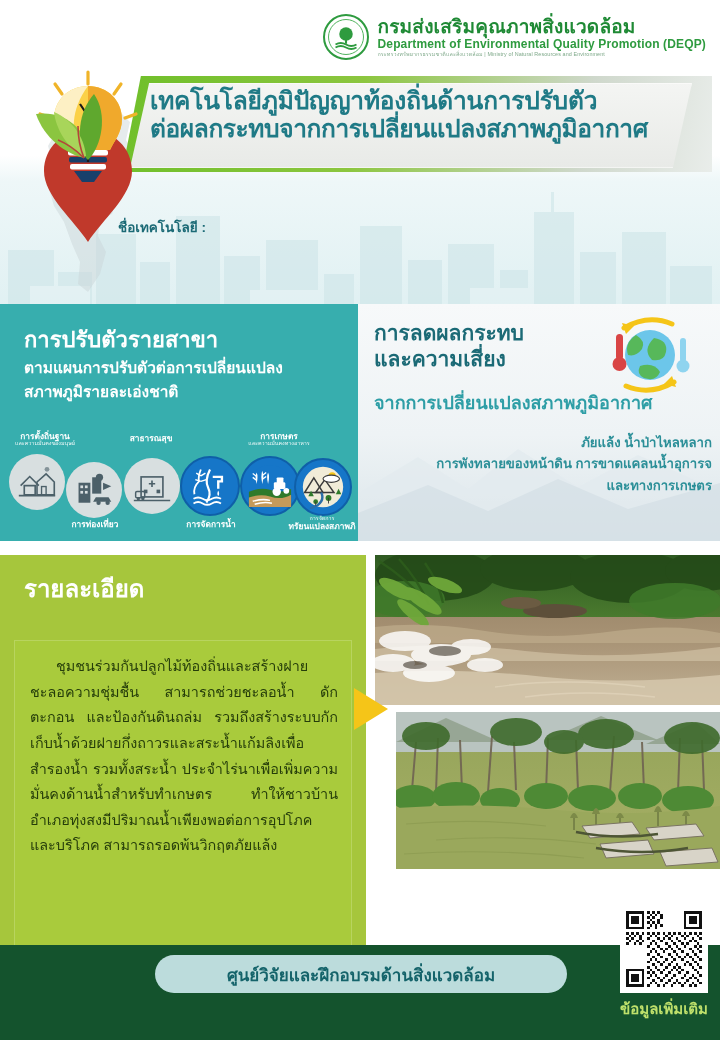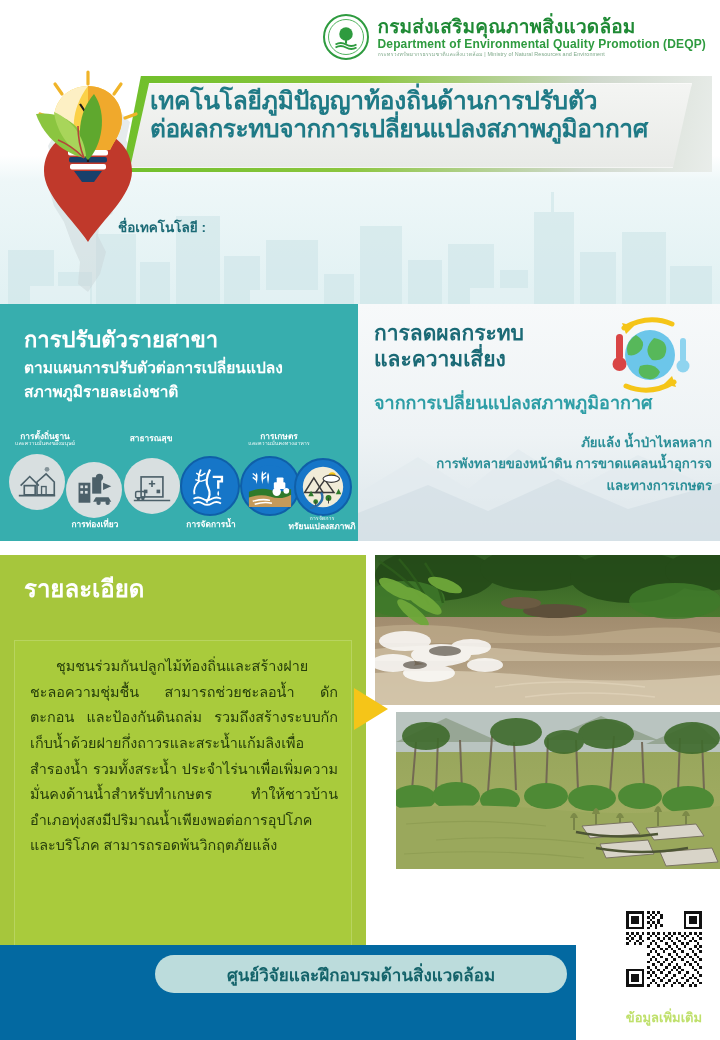--- a/index.html
+++ b/index.html
@@ -80,29 +80,29 @@
   .detail-body { position:absolute; left:16px; right:14px; top:14px; font-size:14.4px; color:#253d0a;
                  line-height:1.78; text-align:justify; text-indent:26px; font-weight:500; }
 
   .arrow-yellow { position:absolute; left:352px; top:686px; width:40px; height:46px; z-index:6; }
 
   .photo-band { position:absolute; left:366px; top:555px; width:354px; height:390px; background:#ffffff; }
   .photo1 { position:absolute; left:9px; top:0px; width:345px; height:150px; overflow:hidden; }
   .photo2 { position:absolute; left:30px; top:157px; width:324px; height:157px; overflow:hidden; }
 
   
-  .footer { position:absolute; left:0; top:945px; width:576px; height:95px; background:#0369a1; }
+  .footer { position:absolute; left:0; top:945px; width:720px; height:95px; background:#14532d; }
   .footer-pill { position:absolute; left:155px; top:10px; width:412px; height:38px;
                  background:#bcdcdc; border-radius:19px; display:flex; align-items:center; justify-content:center; }
   .footer-pill span { font-size:17px; font-weight:bold; color:#14636a; }
   .qr-box { position:absolute; left:620px; top:-40px; width:88px; height:88px; background:#ffffff;
             padding:6px; }
   .qr-box canvas, .qr-box .qr { width:76px; height:76px; }
   .qr-cap { position:absolute; left:620px; top:52px; width:88px; text-align:center;
-            font-size:13px; color:#bfe06b; font-weight:bold;margin-top:10px; }
+            font-size:15px; color:#bfe06b; font-weight:bold; }
 
   svg { display:block; }
 </style>
 </head>
 <body>
 
 <div id="poster">
 
   <div class="header-band">
     <div class="logo-wrap">

